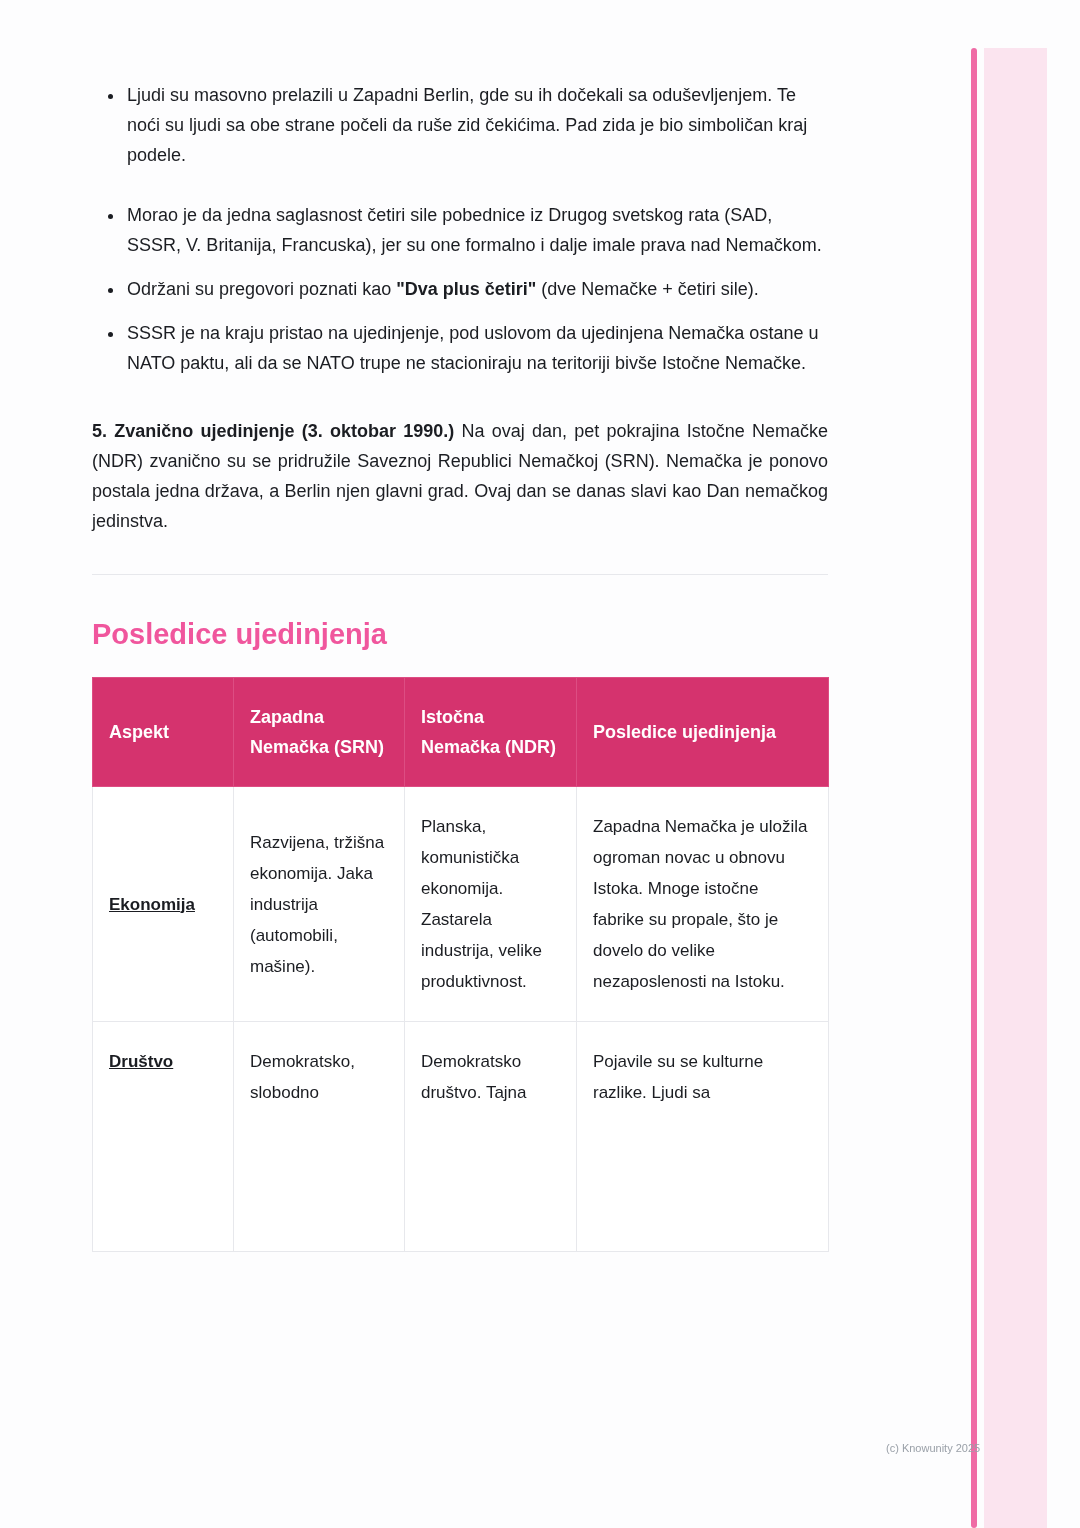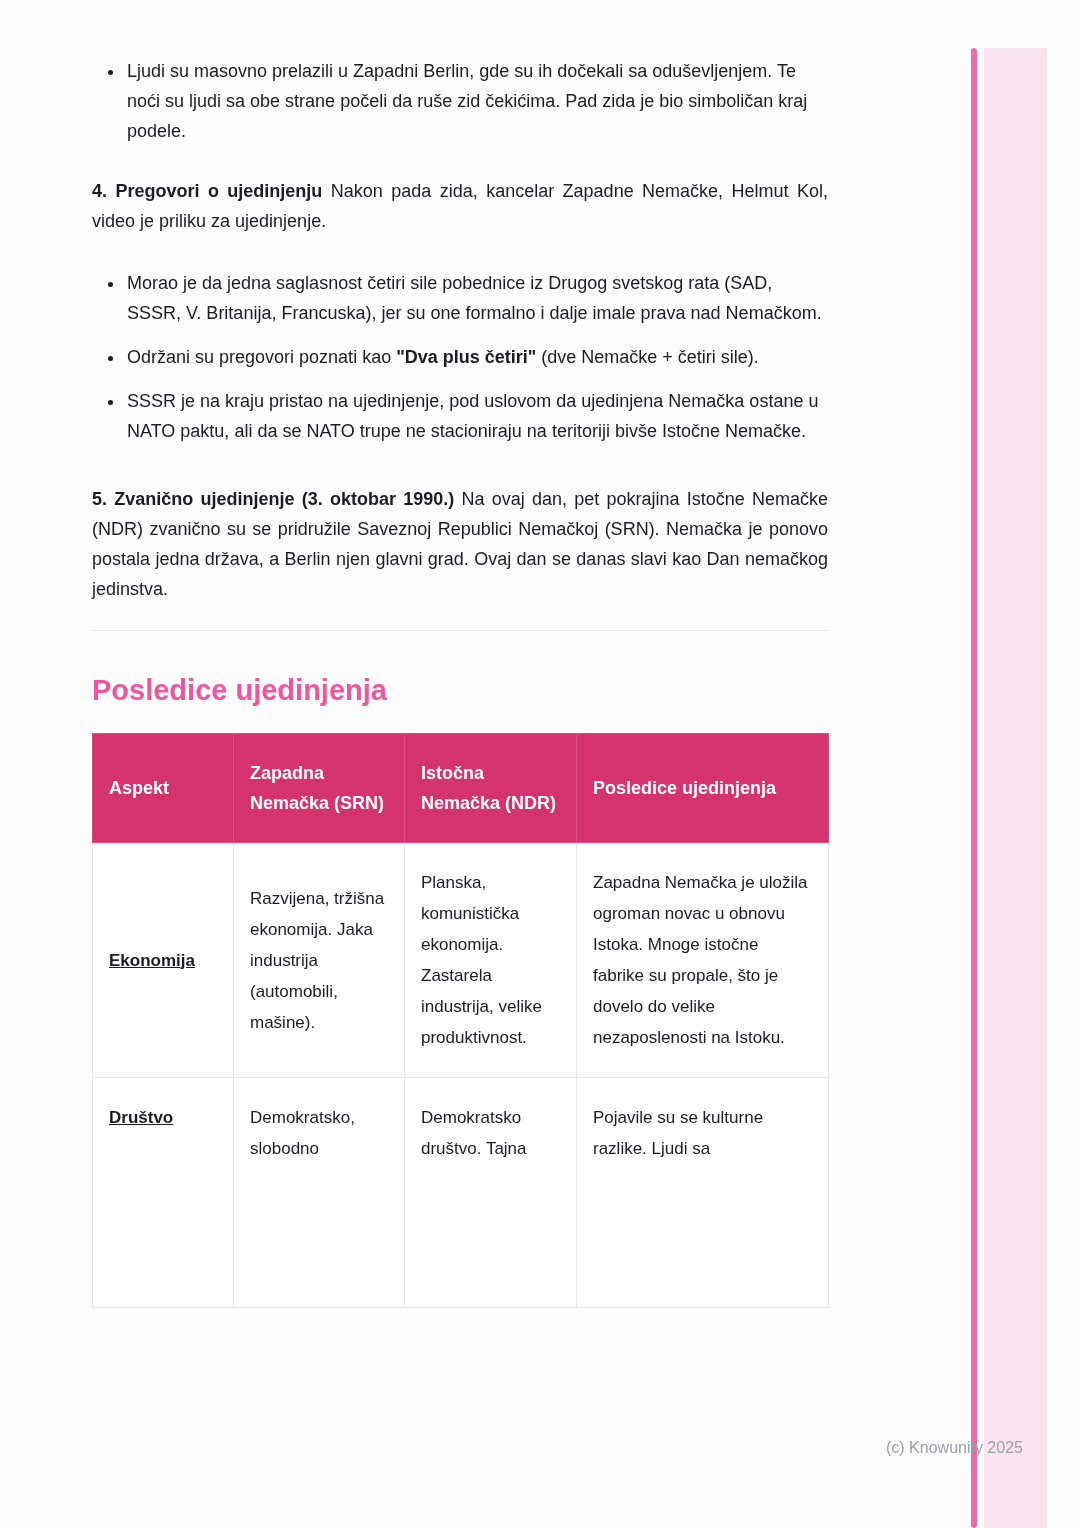--- a/index.html
+++ b/index.html
@@ -19,25 +19,25 @@
     font-family:"Liberation Sans", sans-serif;
     color:var(--text);
   }
   .content{
     position:absolute;left:92px;top:56px;width:736px;z-index:1;
     font-size:18px;line-height:30px;
   }
   ul.bullets{list-style:disc;padding-left:33px;}
   ul.bullets li{padding-left:2px;}
   ul.bullets li + li{margin-top:14px;}
-  .mb-ul1{margin-bottom:30px;}
+  .mb-ul1{margin-bottom:30px;margin-top:24px;}
   .para{margin:0;}
   .p4{margin-bottom:32px;}
   .ul2{margin-bottom:38px;}
-  .p5{margin-bottom:26px;}
+  .p5{margin-bottom:38px;}
   .justify{text-align:justify;}
   strong{font-weight:700;}
   hr.divider{
     border:none;border-top:1px solid var(--border);
     margin:0 0 40px 0;
   }
   h2.pink-heading{
     color:var(--accent-pink);
     font-size:29px;line-height:38px;font-weight:700;
     margin:0 0 24px 0;
@@ -64,37 +64,34 @@
   .stripe-line{
     position:absolute;left:971px;top:48px;width:6px;height:1480px;
     background:var(--stripe-line);border-radius:3px;z-index:0;
   }
   .stripe-band{
     position:absolute;left:984px;top:48px;width:63px;height:1480px;
     background:var(--stripe-band);z-index:0;
   }
   .watermark{
     position:absolute;left:886px;top:1440px;z-index:2;
-    font-size:16px;color:var(--muted);line-height:16px;
+    font-size:11px;color:var(--muted);line-height:16px;
   }
 </style>
 </head>
 <body>
 
 <div class="content">
 
   <ul class="bullets mb-ul1">
     <li>
       <span>Ljudi su masovno prelazili u Zapadni Berlin, gde su ih dočekali sa oduševljenjem. Te noći su ljudi sa obe strane počeli da ruše zid čekićima. Pad zida je bio simboličan kraj podele.</span>
     </li>
   </ul>
 
-  <p class="para p4 justify">
-    <strong>4. Pregovori o ujedinjenju</strong><span> Nakon pada zida, kancelar Zapadne Nemačke, Helmut Kol, video je priliku za ujedinjenje.</span>
-  </p>
 
   <ul class="bullets ul2">
     <li>
       <span>Morao je da jedna saglasnost četiri sile pobednice iz Drugog svetskog rata (SAD, SSSR, V. Britanija, Francuska), jer su one formalno i dalje imale prava nad Nemačkom.</span>
     </li>
     <li>
       <span>Održani su pregovori poznati kao </span><strong>"Dva plus četiri"</strong><span> (dve Nemačke + četiri sile).</span>
     </li>
     <li>
       <span>SSSR je na kraju pristao na ujedinjenje, pod uslovom da ujedinjena Nemačka ostane u NATO paktu, ali da se NATO trupe ne stacioniraju na teritoriji bivše Istočne Nemačke.</span>

